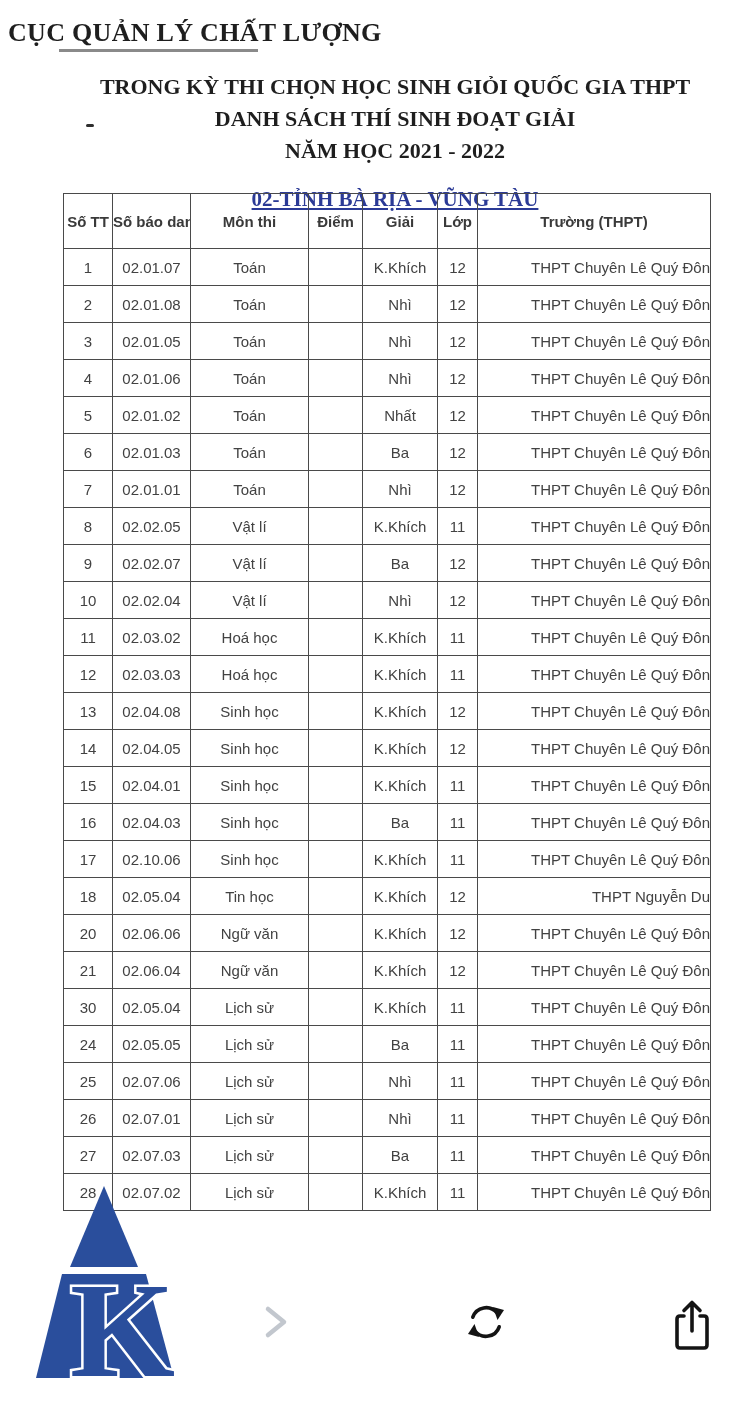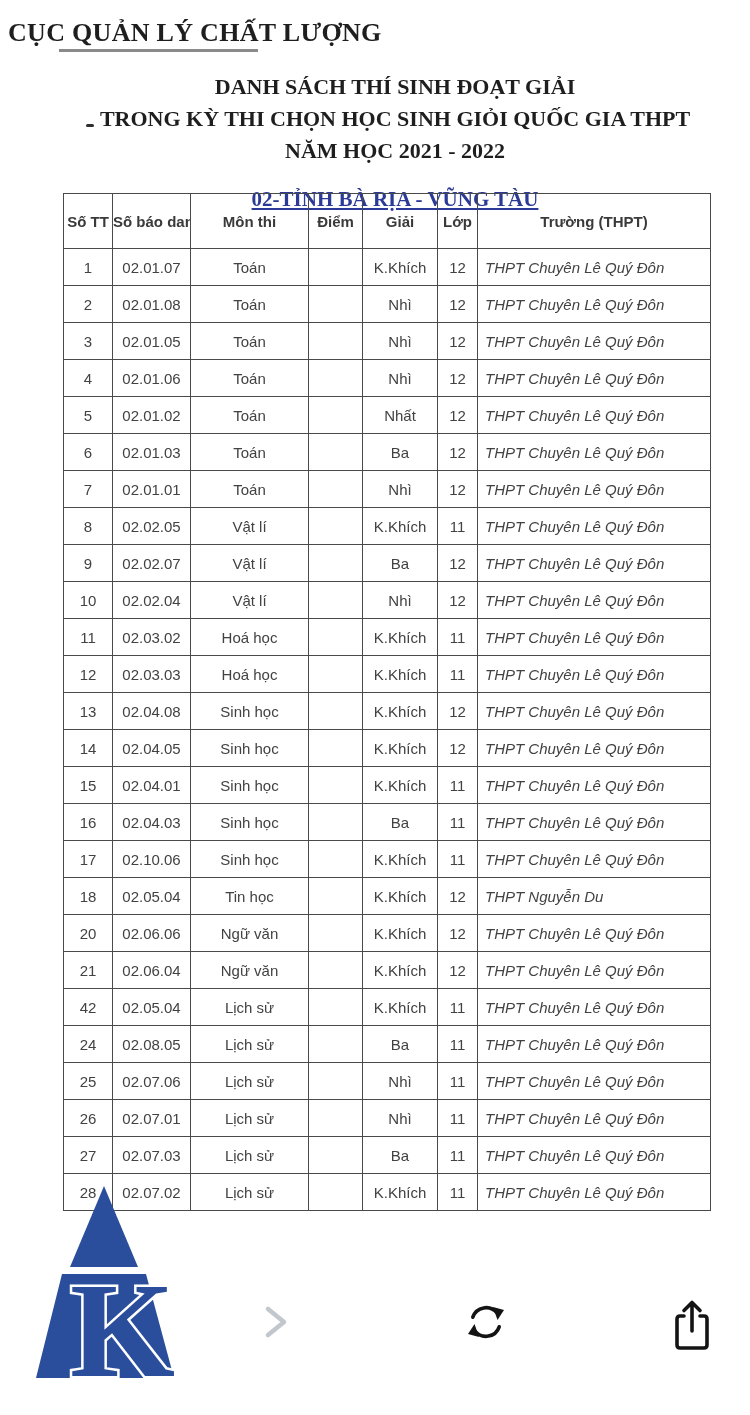--- a/index.html
+++ b/index.html
@@ -33,37 +33,37 @@
     position:absolute;left:63px;top:193px;width:647px;
     border-collapse:collapse;table-layout:fixed;
     font-size:15px;color:#424242;
   }
   table.results th,table.results td{
     border:1px solid #4a4a4a;text-align:center;vertical-align:middle;
     overflow:hidden;white-space:nowrap;padding:0;
   }
   table.results thead th{height:54px;font-weight:600;font-size:15px;color:#3a3a3a;line-height:17px;}
   table.results tbody td{height:36px;}
-  table.results td.c6{text-align:left;padding-left:7px;font-style:italic;}
+  table.results td.c6{text-align:right;padding-left:7px;}
   .logo{position:absolute;left:30px;top:1182px;width:150px;height:200px;}
   .icon-abs{position:absolute;}
   .fwd{left:263px;top:1305px;}
   .reload{left:464px;top:1300px;}
   .share{left:670px;top:1298px;}
 </style>
 </head>
 <body>
 
 <div class="org-line">CỤC QUẢN LÝ CHẤT LƯỢNG</div>
 <div class="org-underline"></div>
 <div class="stray-mark"></div>
 
 <div class="title-block">
+  <div>TRONG KỲ THI CHỌN HỌC SINH GIỎI QUỐC GIA THPT</div>
   <div>DANH SÁCH THÍ SINH ĐOẠT GIẢI</div>
-  <div>TRONG KỲ THI CHỌN HỌC SINH GIỎI QUỐC GIA THPT</div>
   <div>NĂM HỌC 2021 - 2022</div>
 </div>
 <div class="province-title" style="color: rgb(43, 58, 150);">02-TỈNH BÀ RỊA - VŨNG TÀU</div>
 
 <table class="results">
   <colgroup>
       <col style="width: 49px;">
       <col style="width: 78px;">
       <col style="width: 118px;">
       <col style="width: 54px;">
@@ -257,31 +257,31 @@
       <tr>
         <td class="c0">21</td>
         <td class="c1">02.06.04</td>
         <td class="c2">Ngữ văn</td>
         <td class="c3"></td>
         <td class="c4">K.Khích</td>
         <td class="c5">12</td>
         <td class="c6">THPT Chuyên Lê Quý Đôn</td>
       </tr>
       <tr>
-        <td class="c0">42</td>
+        <td class="c0">30</td>
         <td class="c1">02.05.04</td>
         <td class="c2">Lịch sử</td>
         <td class="c3"></td>
         <td class="c4">K.Khích</td>
         <td class="c5">11</td>
         <td class="c6">THPT Chuyên Lê Quý Đôn</td>
       </tr>
       <tr>
         <td class="c0">24</td>
-        <td class="c1">02.08.05</td>
+        <td class="c1">02.05.05</td>
         <td class="c2">Lịch sử</td>
         <td class="c3"></td>
         <td class="c4">Ba</td>
         <td class="c5">11</td>
         <td class="c6">THPT Chuyên Lê Quý Đôn</td>
       </tr>
       <tr>
         <td class="c0">25</td>
         <td class="c1">02.07.06</td>
         <td class="c2">Lịch sử</td>

